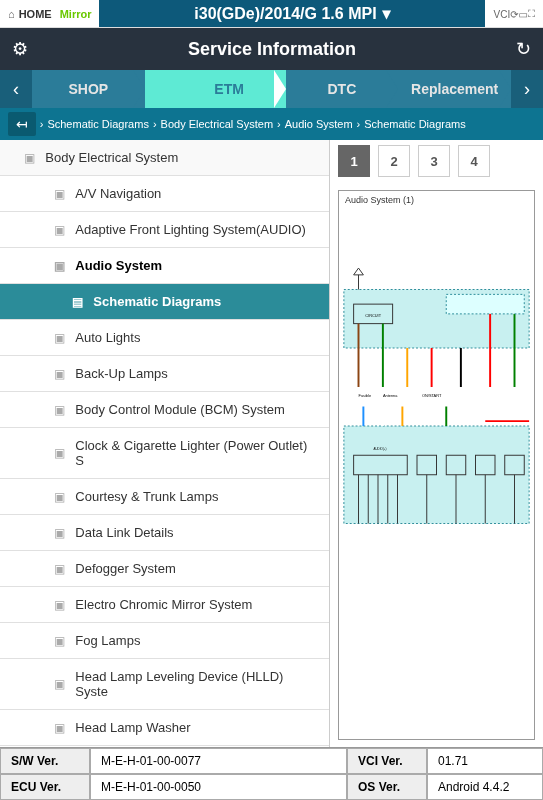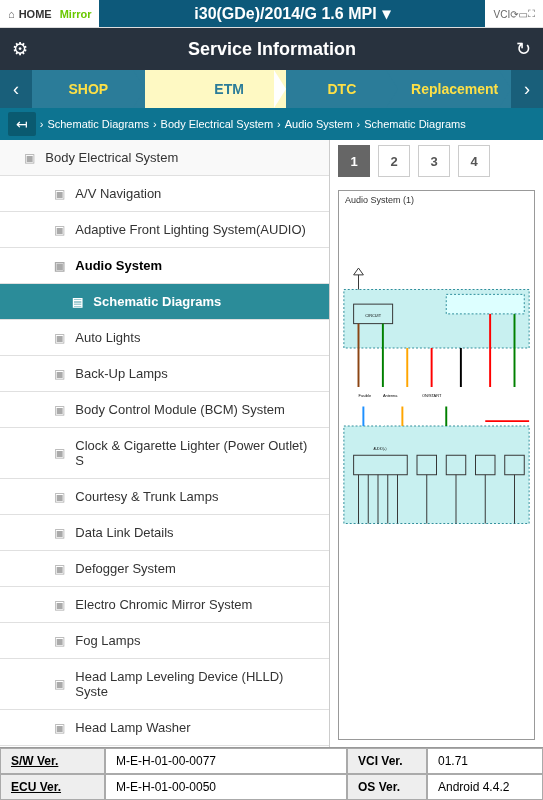--- a/index.html
+++ b/index.html
@@ -9,22 +9,22 @@
 .topbar .home-text { color: #333; font-weight: bold; margin-right: 8px; }
 .topbar .online { color: #6ac800; font-weight: bold; }
 .topbar .vehicle { flex: 1; text-align: center; background: #0d597a; color: #fff; height: 100%; display: flex; align-items: center; justify-content: center; font-weight: bold; margin: 0 8px; font-size: 16px; }
 .topbar .right-icons { display: flex; align-items: flex-end; gap: 0; color: #666; font-size: 10px; }
 .titlebar { height: 42px; background: #28323e; color: #fff; display: flex; align-items: center; padding: 0 12px; }
 .titlebar .gear { font-size: 18px; }
 .titlebar .title { flex: 1; text-align: center; font-weight: bold; font-size: 18px; }
 .titlebar .reload { font-size: 18px; }
 .tabbar { height: 38px; background: #2b7c99; display: flex; align-items: stretch; }
 .tabbar .tab-arrow { width: 32px; background: #195f7a; color: #fff; display: flex; align-items: center; justify-content: center; font-size: 18px; }
-.tabbar .tab { flex: 1; display: flex; align-items: center; justify-content: center; color: #fde047; font-weight: bold; font-size: 14px; position: relative; }
-.tabbar .tab.active { background: #fef9c3; color: #2b7c99; padding-left: 28px; }
+.tabbar .tab { flex: 1; display: flex; align-items: center; justify-content: center; color: #e5e5e5; font-weight: bold; font-size: 14px; position: relative; }
+.tabbar .tab.active { background: #5eead4; color: #2b7c99; padding-left: 28px; }
 .tabbar .tab::after { content:''; position:absolute; right:0; top:0; bottom:0; width:0; height:0; border-top: 19px solid transparent; border-bottom: 19px solid transparent; border-left: 12px solid #2b7c99; }
 .tabbar .tab.active::after { border-left-color: #fff; }
 .breadcrumb { height: 32px; background: #0d7491; color: #fff; display: flex; align-items: center; font-size: 11px; padding: 0 8px; gap: 4px; white-space: nowrap; overflow: hidden; }
 .breadcrumb .back { background: #0a5a70; padding: 4px 8px; border-radius: 2px; font-size: 14px; }
 .content { display: flex; height: 608px; }
 .sidebar { width: 330px; overflow-y: auto; border-right: 1px solid #ccc; position: relative; }
 .sidebar::-webkit-scrollbar { width: 4px; }
 .sidebar::-webkit-scrollbar-thumb { background: #888; }
 .tree-item { padding: 10px 12px 10px 38px; border-bottom: 1px solid #e0e0e0; display: flex; align-items: center; color: #333; position: relative; font-size: 13px; }
 .tree-item.root { padding-left: 24px; background: #f9f9f9; }
@@ -38,21 +38,21 @@
 .pagination { height: 42px; display: flex; align-items: center; padding: 8px; gap: 8px; }
 .page-btn { width: 32px; height: 32px; border: 1px solid #ccc; display: flex; align-items: center; justify-content: center; font-weight: bold; color: #555; }
 .page-btn.active { background: #666; color: #fff; border-color: #666; }
 .diagram-area { flex: 1; padding: 8px; overflow: hidden; }
 .diagram { width: 100%; height: 100%; border: 1px solid #999; background: #fff; position: relative; }
 .diagram-title { position: absolute; top: 4px; left: 6px; font-size: 9px; color: #333; }
 .diagram svg { width: 100%; height: 100%; }
 .footer { position: absolute; bottom: 0; left: 0; right: 0; background: #fff; border-top: 1px solid #999; }
 .footer-row { display: flex; height: 26px; }
 .footer-cell { border: 1px solid #aaa; display: flex; align-items: center; padding: 0 10px; font-size: 12px; }
-.footer-cell.label { width: 105px; background: #eee; font-weight: bold; text-decoration: underline; }
+.footer-cell.label { width: 90px; background: #eee; font-weight: bold; }
 .footer-cell.value { flex: 1; }
 .footer-cell.label2 { width: 80px; background: #eee; font-weight: bold; }
 .footer-cell.value2 { width: 116px; }
 </style>
 </head>
 <body>
 
 <div class="topbar">
   <span class="home-icon">⌂</span>
   <span class="home-text">HOME</span>

